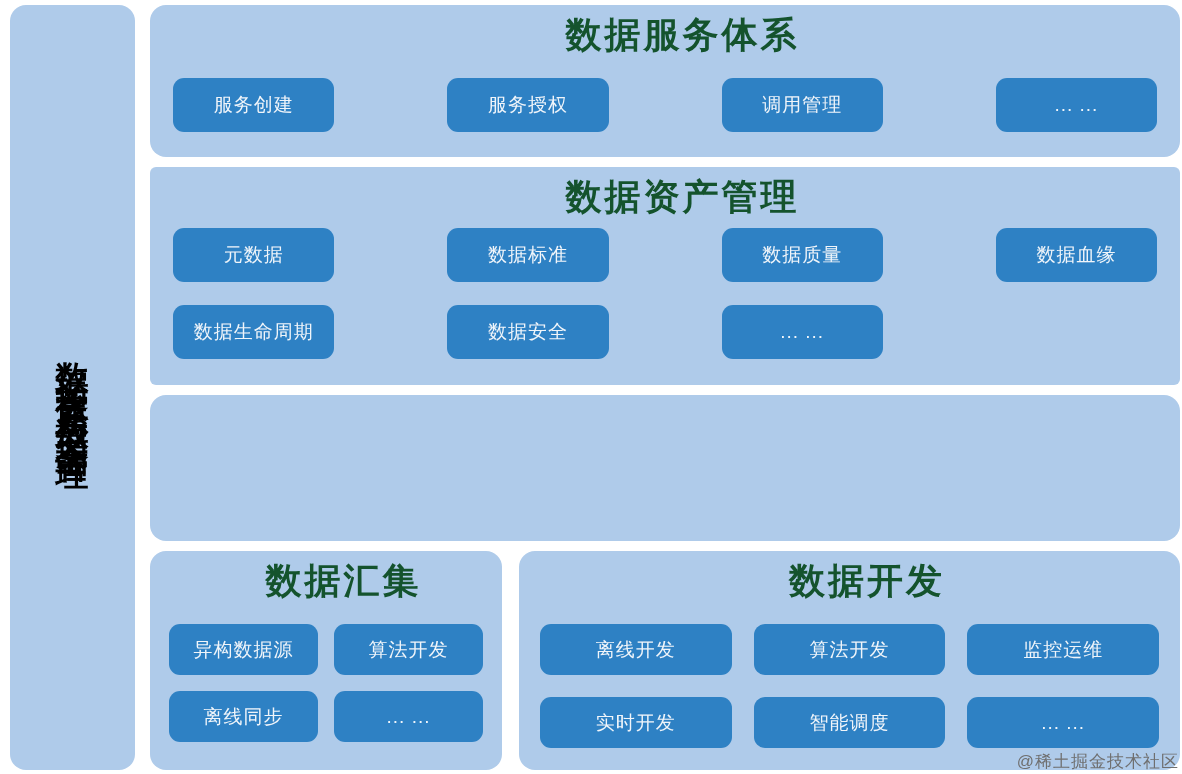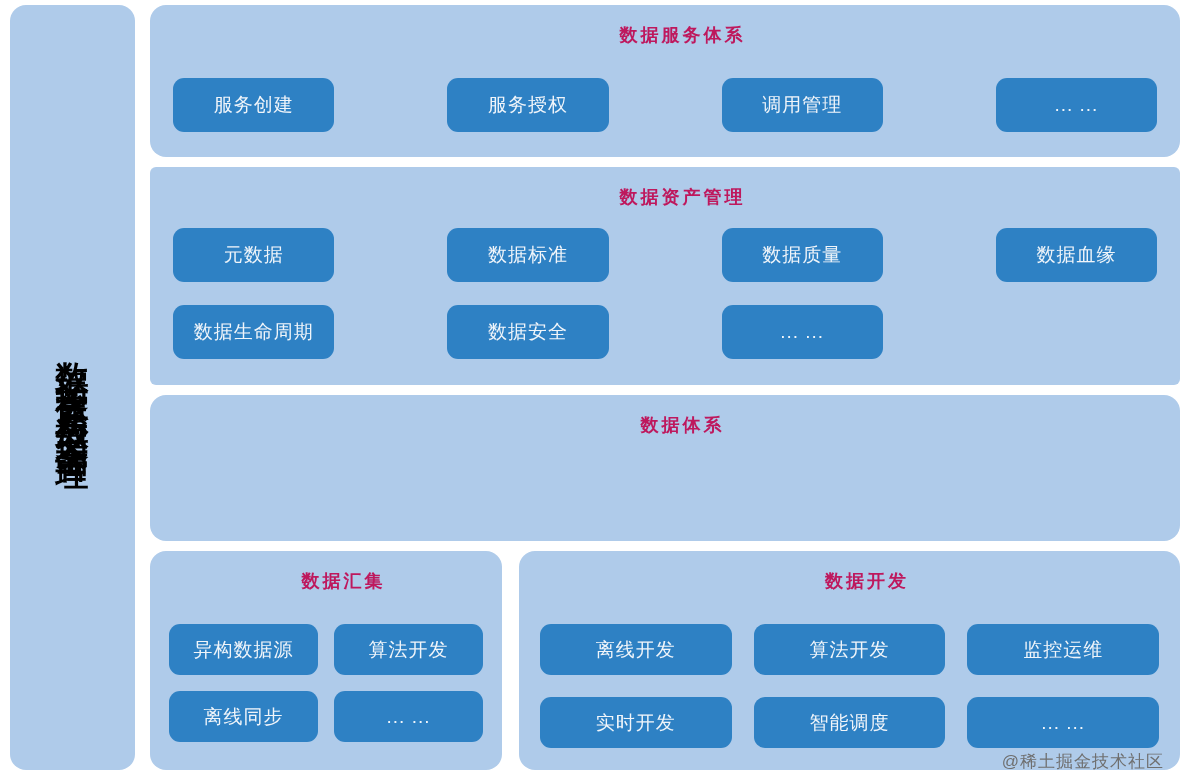--- a/index.html
+++ b/index.html
@@ -48,24 +48,24 @@
     background: var(--panel, #AFCBEA);
     border-radius: 16px;
     box-sizing: border-box;
     display: flex;
     flex-direction: column;
   }
   .panel-title {
     margin: 0;
     padding-top: 13px;
     text-align: center;
-    font-size: 18px;
+    font-size: 36px;
     line-height: 34px;
     font-weight: 700;
-    color: #be185d;
+    color: #14532d;
     letter-spacing: 3px;
     padding-left: 35px;
   }
   .panel-body {
     display: grid;
   }
   .sec-service   { height: 152px; }
   .sec-asset     { height: 218px; border-radius: 6px; }
   .sec-datasys   { height: 146px; }
   .bottom-row    { flex: 1; display: flex; gap: 17px; }
@@ -108,21 +108,21 @@
     font-size: 19px;
     letter-spacing: 1px;
     display: flex;
     align-items: center;
     justify-content: center;
     white-space: nowrap;
     overflow: hidden;
   }
   .watermark {
     position: absolute;
-    right: 18px;
+    right: 3px;
     bottom: 1px;
     font-size: 17px;
     color: var(--watermark, #6F6F6F);
     letter-spacing: 1px;
   }
 </style>
 </head>
 <body>
 
 <div class="page">
@@ -150,21 +150,20 @@
           <div class="module-btn">数据标准</div>
           <div class="module-btn">数据质量</div>
           <div class="module-btn">数据血缘</div>
           <div class="module-btn">数据生命周期</div>
           <div class="module-btn">数据安全</div>
           <div class="module-btn">... ...</div>
         </div>
     </section>
 
     <section class="panel sec-datasys">
-      <h2 class="panel-title">数据体系</h2>
     </section>
 
     <div class="bottom-row">
 
       <section class="panel sec-collect">
         <h2 class="panel-title">数据汇集</h2>
         <div class="panel-body cols-2">
             <div class="module-btn">异构数据源</div>
             <div class="module-btn">算法开发</div>
             <div class="module-btn">离线同步</div>

